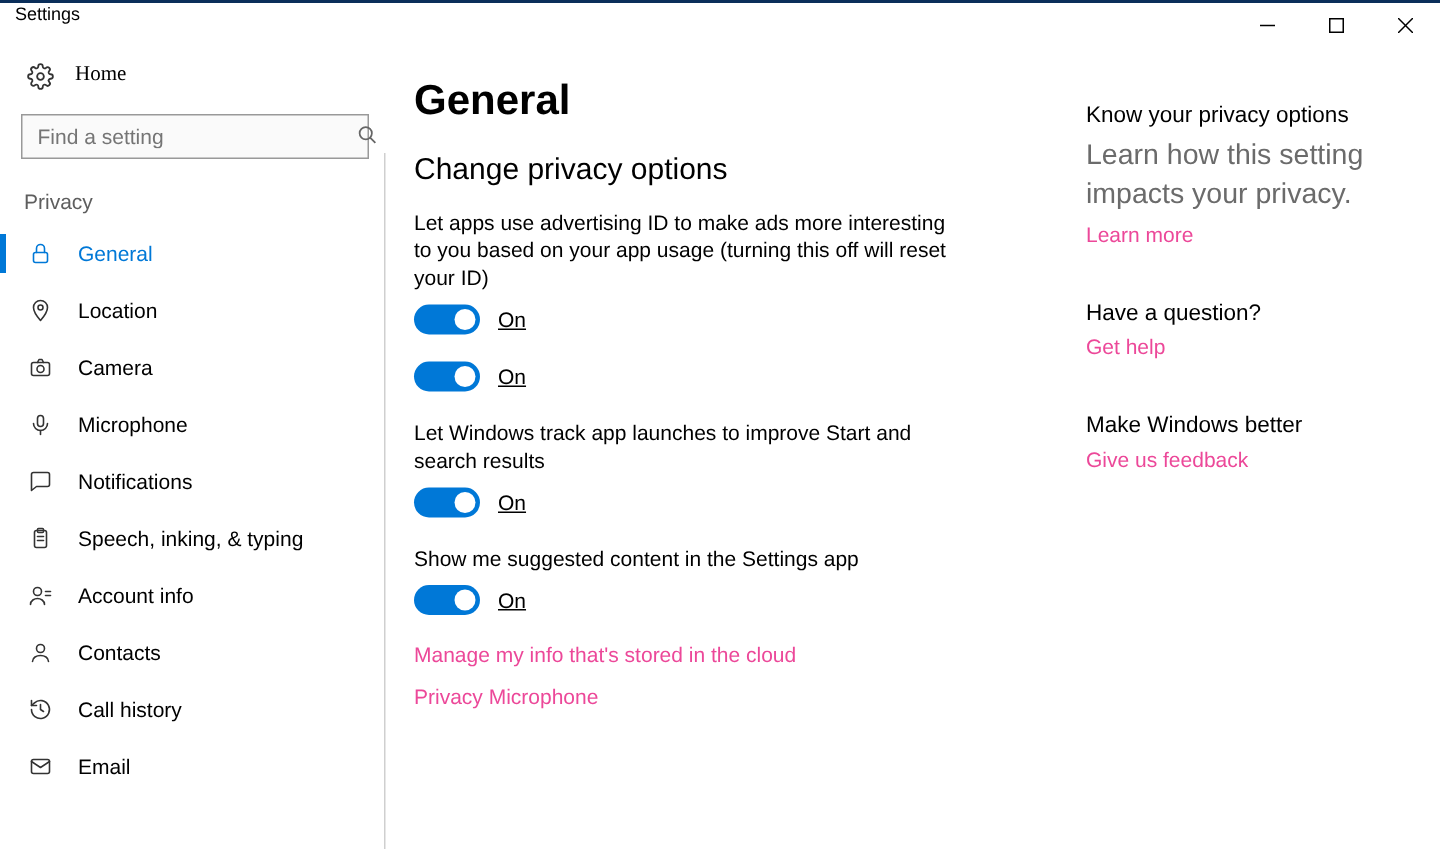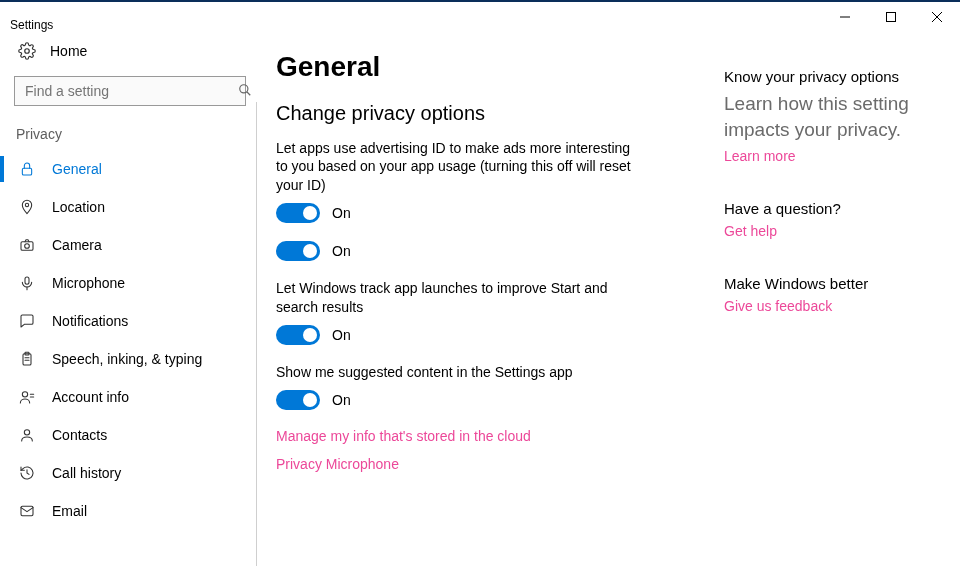--- a/index.html
+++ b/index.html
@@ -14,21 +14,21 @@
   }
   .win {
     width: 960px; height: 576px;
     background: #fff;
     position: relative;
     border-top: 2px solid #0a2e5a;
   }
   .titlebar {
     height: 30px;
     display: flex;
-    align-items: flex-end;
+    align-items: flex-start;
     padding-left: 10px;
     font-size: 12px;
   }
   .titlebar .spacer { flex: 1; }
   .winbtn {
     width: 46px; height: 30px;
     display: flex; align-items: center; justify-content: center;
     font-size: 12px;
   }
   .winbtn svg { display: block; }
@@ -37,24 +37,25 @@
     height: calc(100% - 30px);
   }
   
   .sidebar {
     width: 260px;
     padding: 0 0 0 0;
     display: flex;
     flex-direction: column;
   }
   .home-row {
-    display: flex; align-items: center;
+    display: flex; align-items: flex-start;
     padding: 10px 14px 10px 18px;
     font-size: 14px;
     gap: 14px;
+    font-family: Liberation Serif, serif;
   }
   .home-row .icon { width: 18px; height: 18px; flex: 0 0 18px; display:flex; align-items:center; justify-content:center;}
   .search-wrap {
     padding: 6px 14px 12px 14px;
   }
   .search {
     width: 100%;
     height: 30px;
     border: 1px solid #999;
     background: #fafafa;
@@ -117,21 +118,21 @@
     font-weight: 400;
     margin: 0 0 14px 0;
   }
   .setting-block { margin-bottom: 18px; }
   .setting-desc {
     font-size: 14px;
     line-height: 1.35;
     max-width: 360px;
     margin-bottom: 8px;
   }
-  .toggle-row { display: flex; align-items: center; gap: 12px; }
+  .toggle-row { display: flex; align-items: center; gap: 12px; text-decoration: underline; }
   .toggle {
     width: 44px; height: 20px;
     border-radius: 20px;
     background: #0078d7;
     position: relative;
   }
   .toggle::after {
     content: "";
     position: absolute;
     right: 3px; top: 3px;

